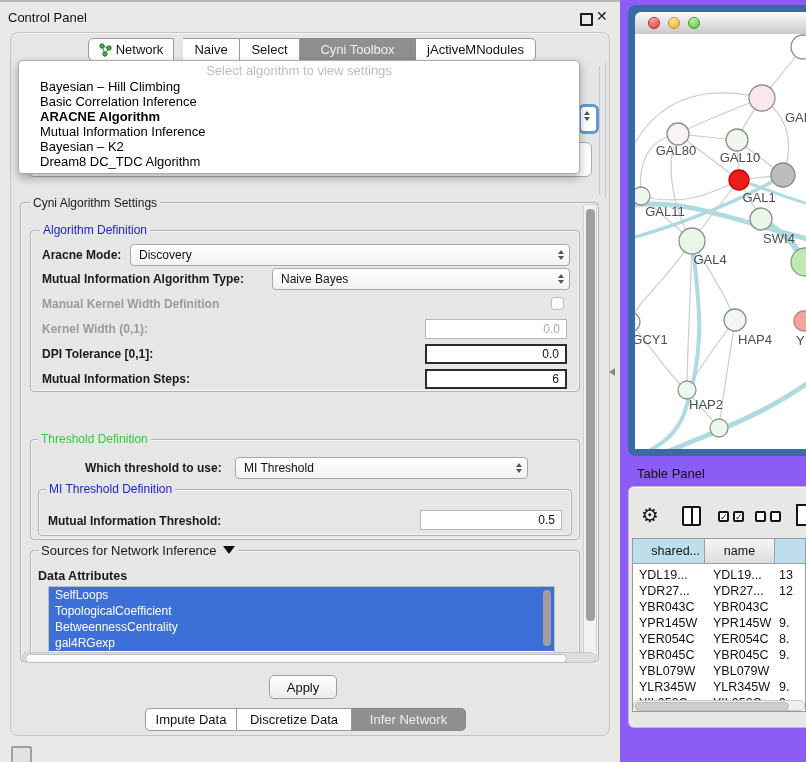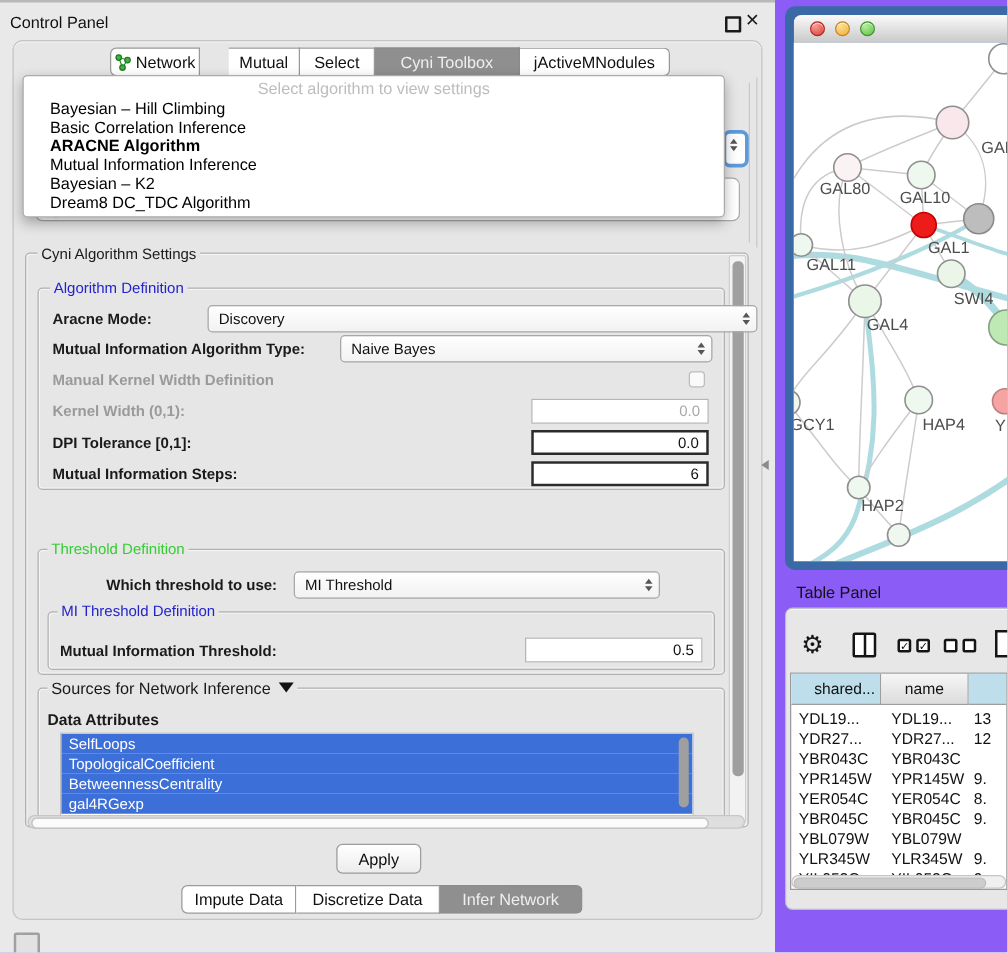--- a/index.html
+++ b/index.html
@@ -90,33 +90,33 @@
 
 <div id="screen">
 
   <div class="abs" id="control-panel">
     <div class="abs cp-title">Control Panel</div>
     <div class="abs win-float"></div>
     <div class="abs win-close">✕</div>
 
     <div class="abs inner-panel"></div>
 
-    <div class="abs seg first" style="left:88px;top:36px;width:72px;">
+    <div class="abs seg first" style="left:88px;top:36px;width:86px;">
       <svg width="13" height="14" viewBox="0 0 13 14" style="margin-right:4px;">
         <line x1="3" y1="3" x2="10" y2="5" stroke="#2d8f2d" stroke-width="1"></line>
         <line x1="3" y1="3" x2="6" y2="11" stroke="#2d8f2d" stroke-width="1"></line>
         <line x1="10" y1="5" x2="6" y2="11" stroke="#2d8f2d" stroke-width="1"></line>
         <circle cx="3" cy="3" r="2.2" fill="#45b045" stroke="#1f7a1f"></circle>
         <circle cx="10" cy="5" r="2.2" fill="#45b045" stroke="#1f7a1f"></circle>
         <circle cx="6" cy="11" r="2.2" fill="#45b045" stroke="#1f7a1f"></circle>
       </svg>
       <span>Network</span>
     </div>
     <div class="abs seg" style="left:183px;top:36px;width:57px;">
-      <span>Mutual</span>
+      <span>Naive</span>
     </div>
     <div class="abs seg" style="left:240px;top:36px;width:60px;">
       <span>Select</span>
     </div>
     <div class="abs seg active" style="left:300px;top:36px;width:116px;">
       <span>Cyni Toolbox</span>
     </div>
     <div class="abs seg last" style="left:416px;top:36px;width:120px;">
       <span>jActiveMNodules</span>
     </div>
@@ -147,21 +147,21 @@
     <div class="abs gb-title t-black" style="left:30px;top:194px;">Cyni Algorithm Settings</div>
 
     <div class="abs scroll-v" style="left:583px;top:202px;width:14px;height:454px;">
       <div class="abs vthumb" style="left:2px;top:4px;width:9px;height:412px;"></div>
     </div>
 
     <div class="abs groupbox" style="left:30px;top:228px;width:548px;height:160px;"></div>
     <div class="abs gb-title t-blue" style="left:40px;top:221px;">Algorithm Definition</div>
 
     <div class="abs lbl" style="left:42px;top:246px;">Aracne Mode:</div>
-    <div class="abs combo" style="left:130px;top:242px;width:440px;height:22px;margin-left:36px;">
+    <div class="abs combo" style="left:130px;top:242px;width:440px;height:22px;">
       <span>Discovery</span>
       <div class="spin">
           <div class="tri-up"></div>
           <div class="tri-dn"></div>
         </div>
     </div>
 
     <div class="abs lbl" style="left:42px;top:270px;text-align:center;">Mutual Information Algorithm Type:</div>
     <div class="abs combo" style="left:272px;top:266px;width:298px;height:22px;">
       <span>Naive Bayes</span>

